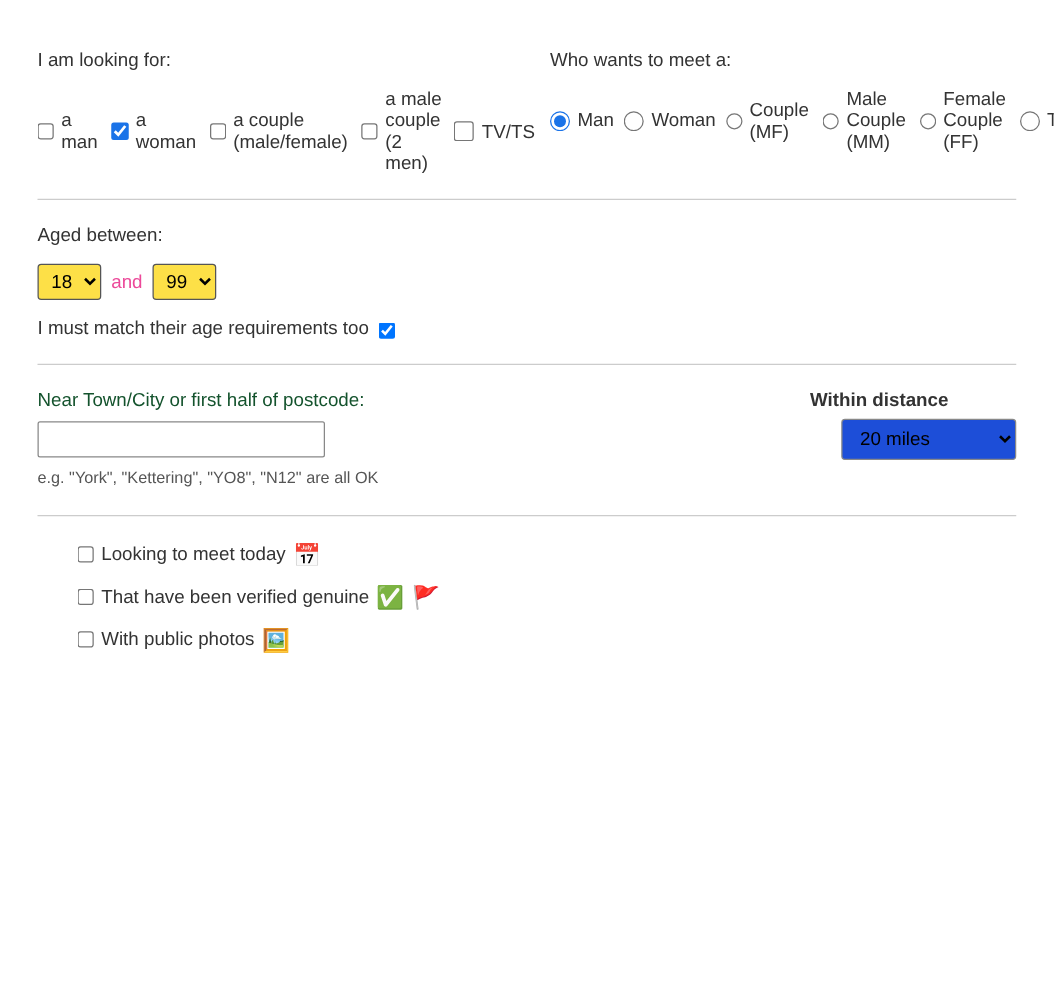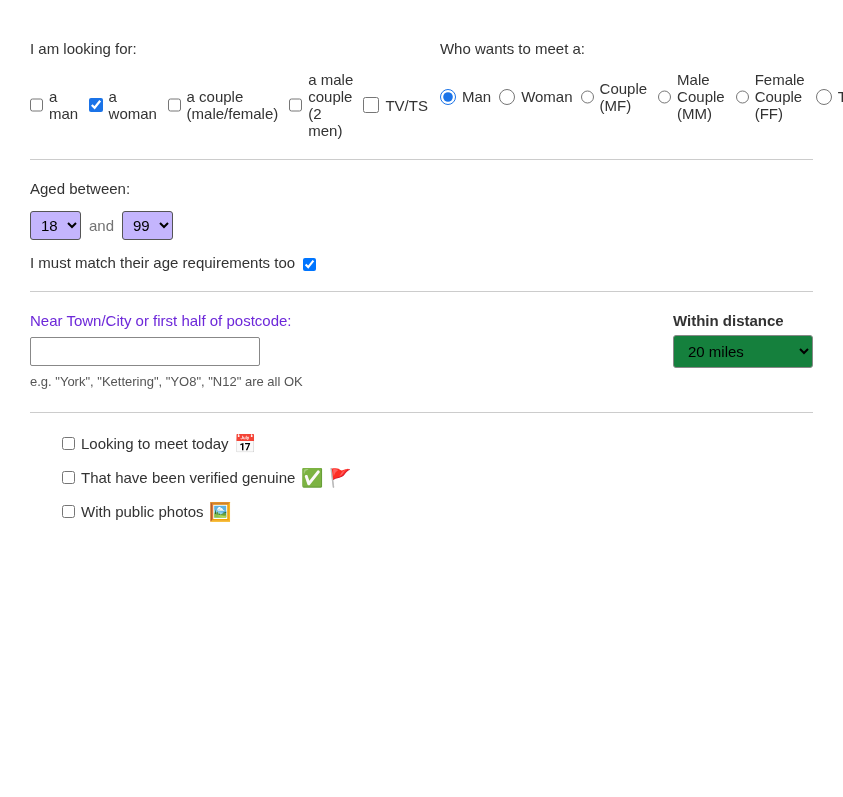--- a/index.html
+++ b/index.html
@@ -54,42 +54,42 @@
       align-items: center;
       gap: 8px;
       margin-top: 10px;
     }
     .age-select {
       padding: 4px 6px;
       font-size: 15px;
       border: 1px solid #555;
       border-radius: 3px;
       cursor: pointer;
-      background: #c4b5fd;
+      background: #fde047;
     }
     .and-text {
       font-size: 15px;
-      color: #737373;
+      color: #ec4899;
     }
     .match-row {
       display: flex;
       align-items: flex-end;
       gap: 8px;
       margin-top: 14px;
     }
     .location-section {
       display: flex;
       gap: 40px;
       align-items: flex-start;
     }
     .location-left { flex: 1; }
     .location-right { flex: 0 0 auto; }
     .location-label {
       font-size: 15px;
-      color: #6d28d9;
+      color: #14532d;
       margin-bottom: 8px;
     }
     .town-input {
       width: 230px;
       padding: 5px 6px;
       font-size: 15px;
       border: 1px solid #888;
       border-radius: 2px;
       margin-bottom: 6px;
     }
@@ -97,22 +97,23 @@
       font-size: 13px;
       color: #555;
       line-height: 1.5;
     }
     .distance-select {
       padding: 6px 10px;
       font-size: 15px;
       border: 1px solid #888;
       border-radius: 3px;
       cursor: pointer;
-      background: #15803d;
+      background: #1d4ed8;
       min-width: 140px;
+      margin-left: 25px;
     }
     .within-label {
       font-size: 15px;
       color: #333;
       margin-bottom: 6px;
       font-weight: bold;
     }
     .bottom-section {
       padding: 20px 0;
     }

